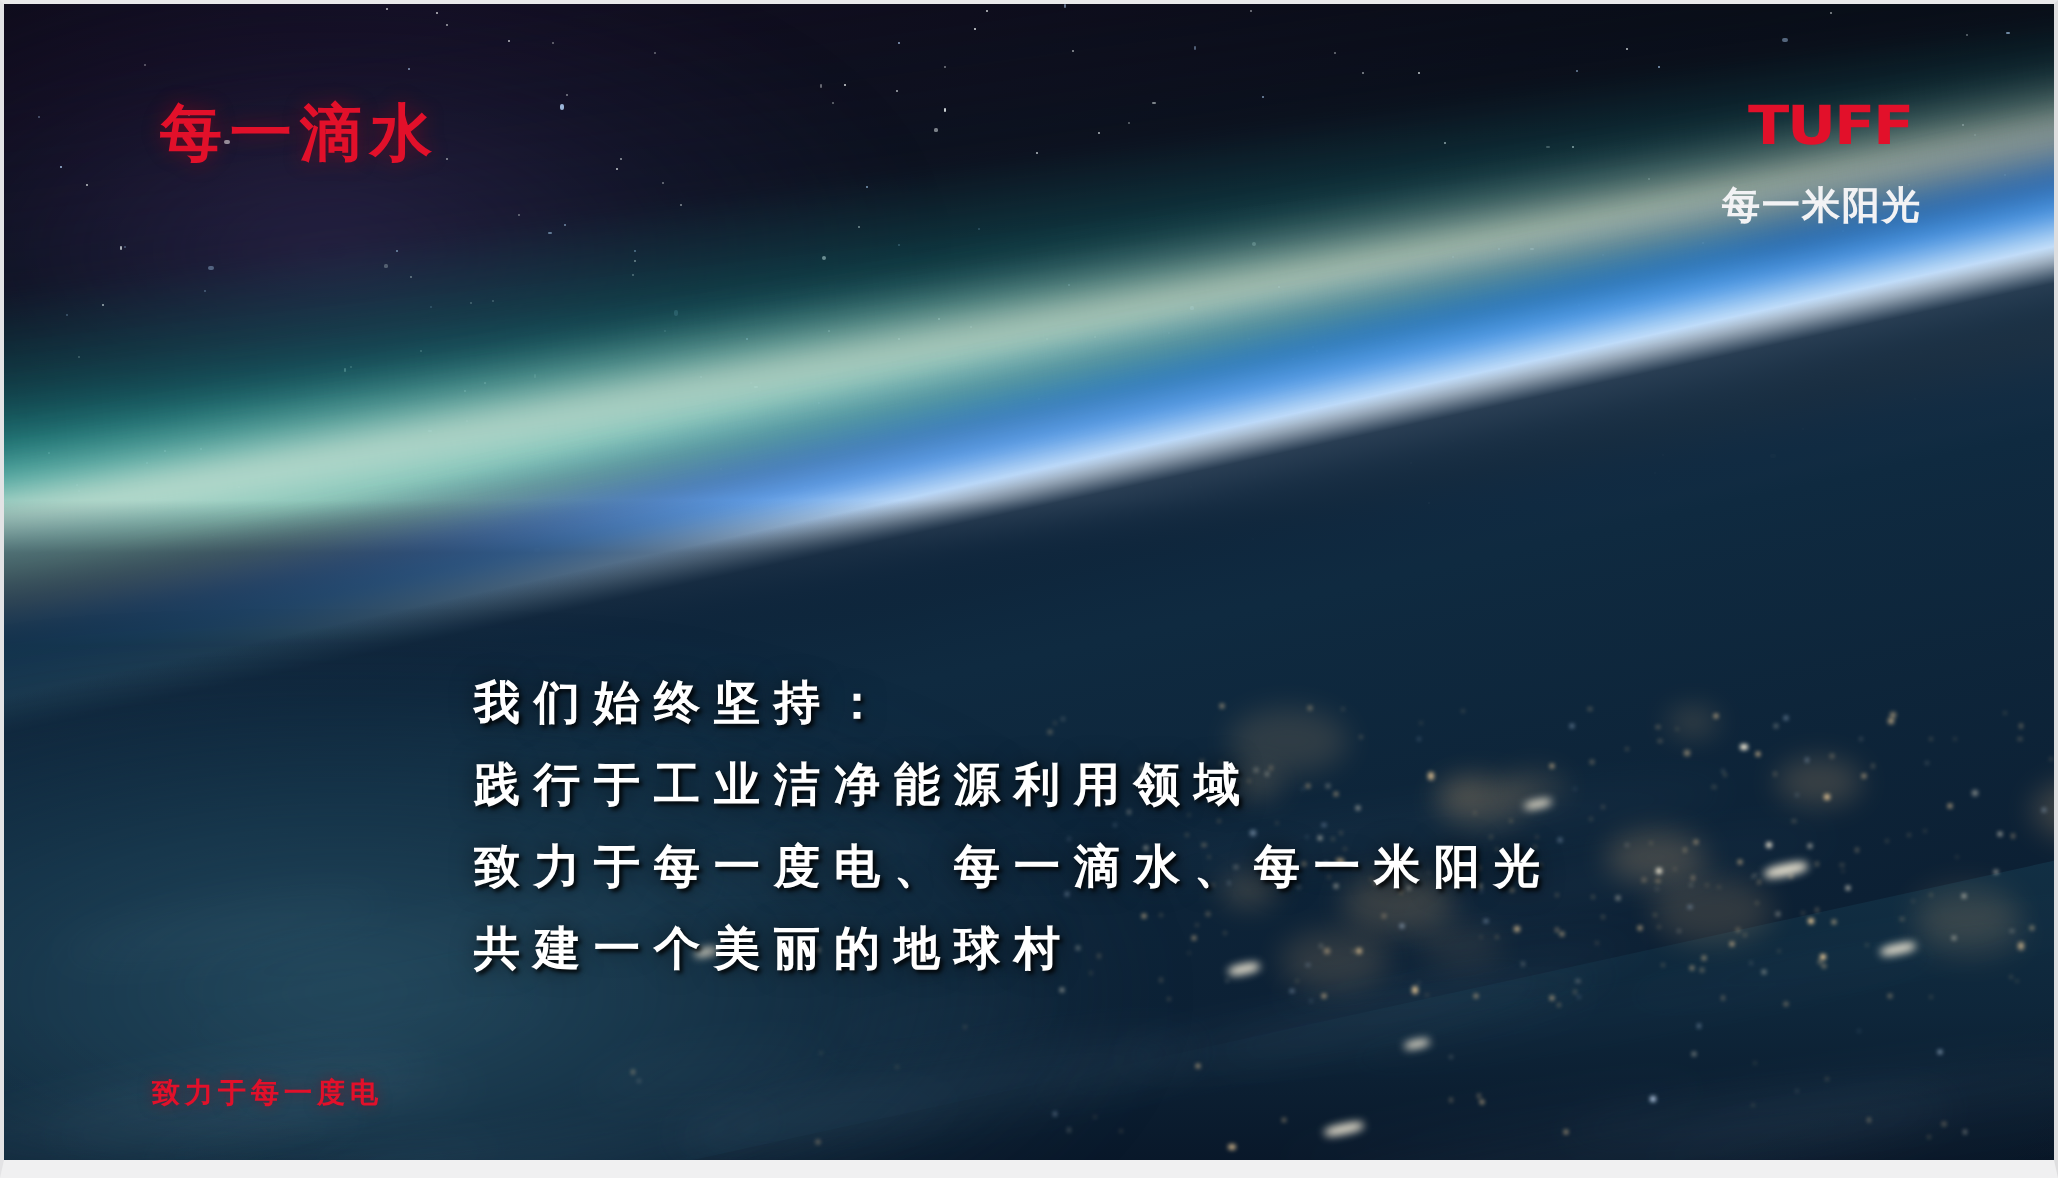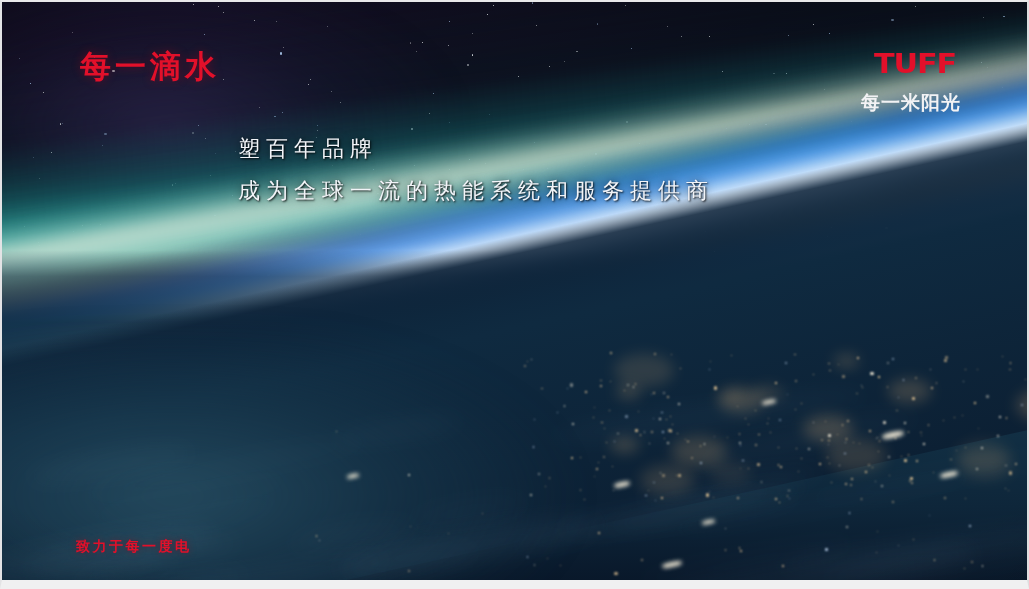--- a/index.html
+++ b/index.html
@@ -791,22 +791,24 @@
 
   <div class="content">
 
     <div id="page-title">每一滴水</div>
 
     <div id="logo">
       <span class="logo-mark">TUFF</span>
       <span class="logo-word">每一米阳光</span>
     </div>
 
-    <div id="vision-block">
-      <div>塑百年品牌</div>
-      <div>成为全球一流的热能系统和服务提供商</div>
+
+    <div id="commitment-block">
+      <div>我们始终坚持：</div>
+      <div>践行于工业洁净能源利用领域</div>
+      <div>致力于每一度电、每一滴水、每一米阳光</div>
+      <div>共建一个美丽的地球村</div>
     </div>
-
 
     <div id="footer-left">致力于每一度电</div>
 
   </div>
 </div>
 
 </body></html>

